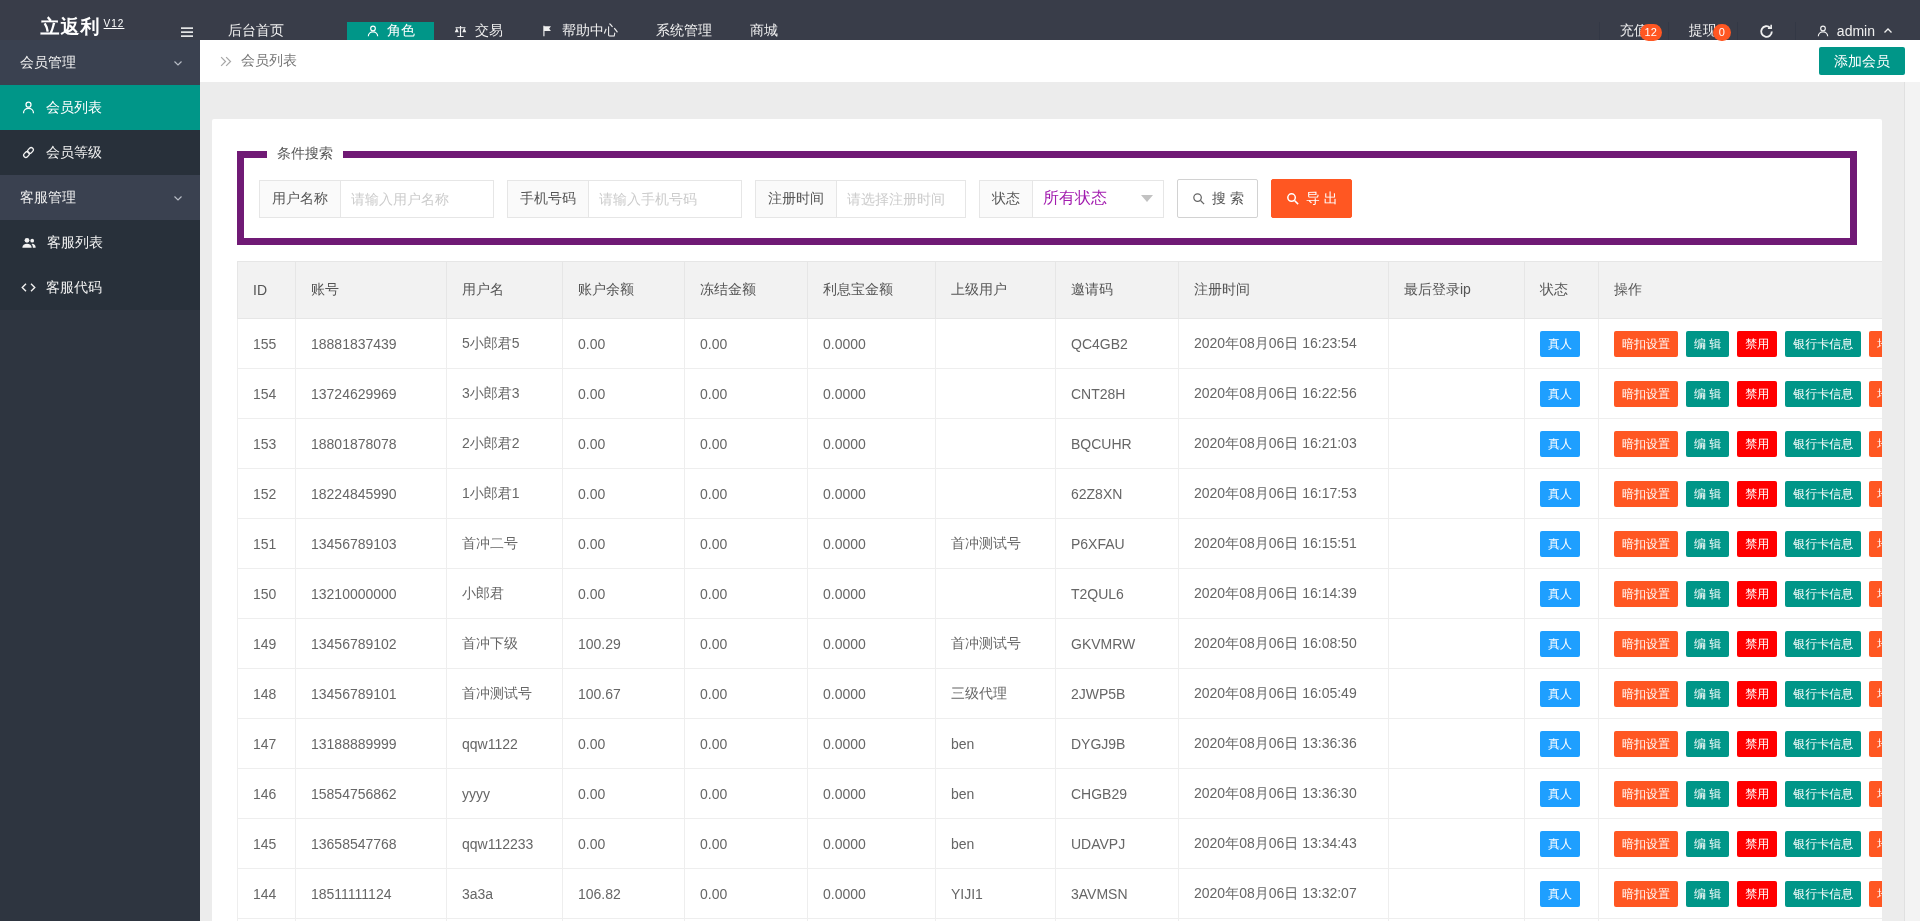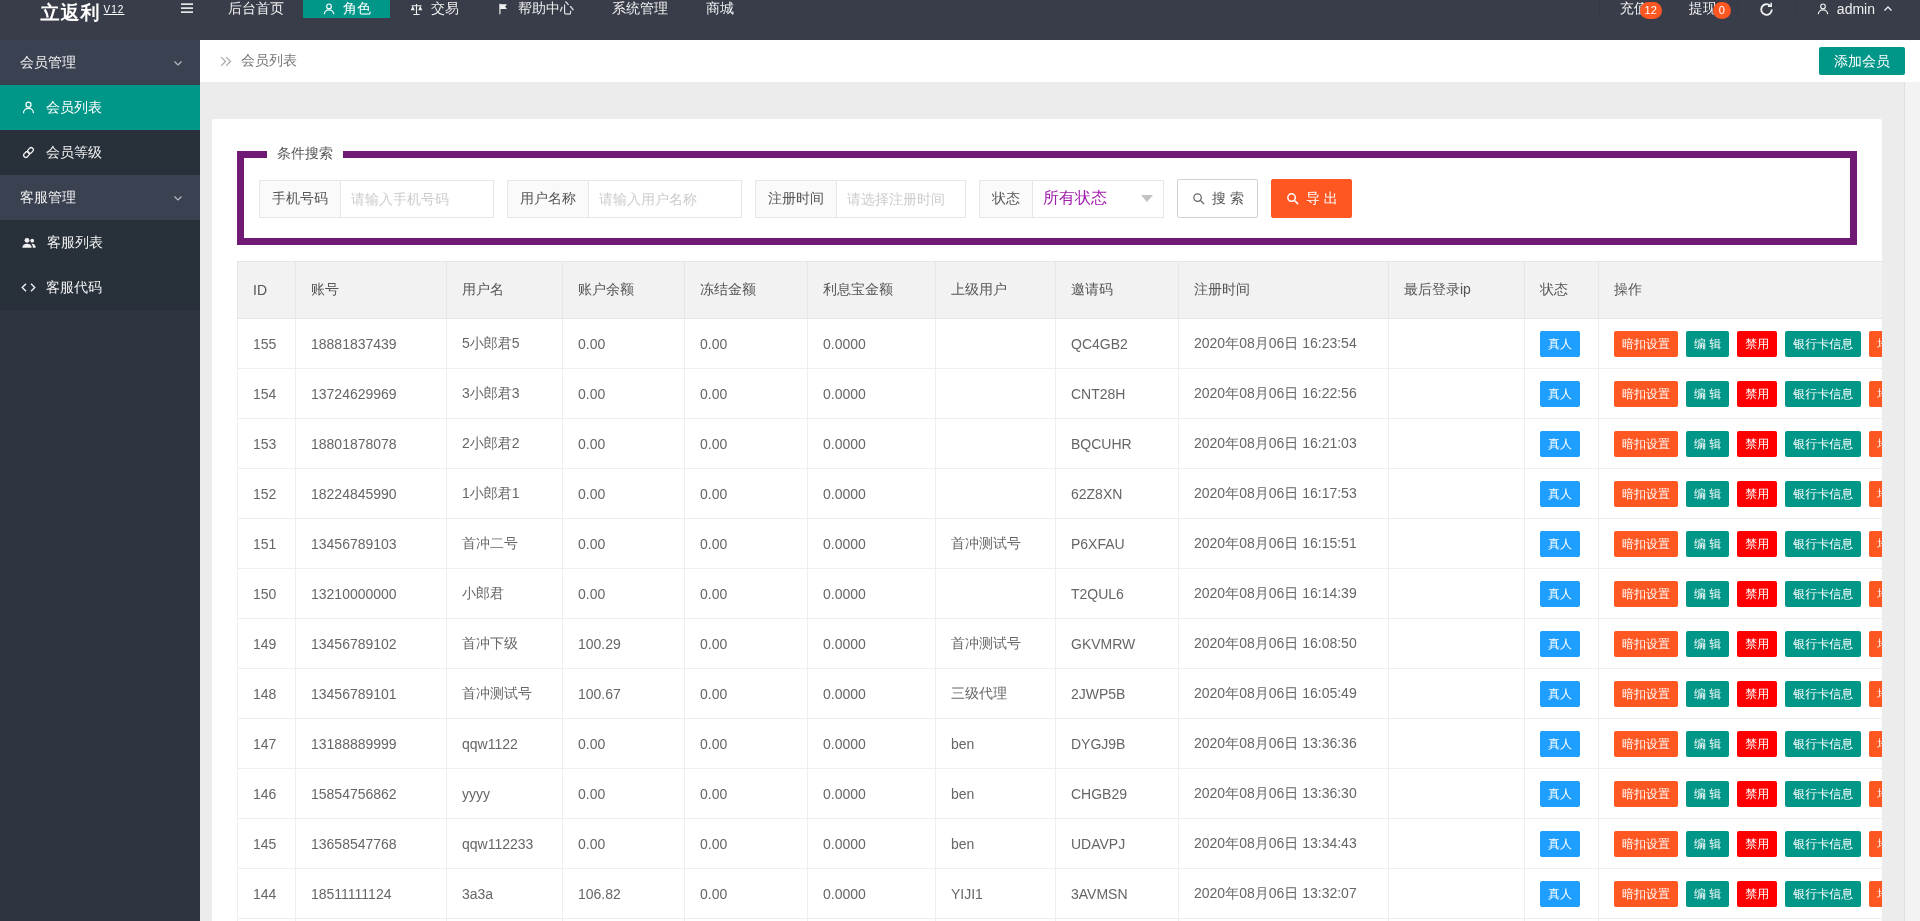--- a/index.html
+++ b/index.html
@@ -1,24 +1,24 @@
 <!DOCTYPE html>
 <html><head>
 <meta charset="utf-8">
 <style>
   * { margin:0; padding:0; box-sizing:border-box; }
   html,body { width:1920px; height:921px; overflow:hidden; font-family:"Liberation Sans","DejaVu Sans",sans-serif; background:#ececec; }
 
   
-  .topbar { position:absolute; top:0; left:0; width:1920px; height:40px; background:#393D49; display:flex; align-items:flex-start; z-index:30; }
+  .topbar { position:absolute; top:0; left:0; width:1920px; height:40px; background:#393D49; display:flex; align-items:flex-end; z-index:30; }
   .logo { width:165px; display:flex; align-items:center; justify-content:center; color:#fff; font-size:19px; font-weight:bold; letter-spacing:1px; }
   .logo sup { font-size:10px; font-weight:normal; margin-left:3px; transform:translateY(-4px);text-decoration:underline; }
   .nav-item { display:flex; align-items:center; gap:7px; padding:0 19px; color:#f0f0f0; font-size:14px; cursor:pointer; }
   .nav-item.icon-only { padding:0 14px; }
-  .nav-item.active { background:#009688; color:#fff; }
+  .nav-item.active { background:#009688; color:#fff;margin-left:44px; }
   .topbar-right { margin-left:auto; display:flex; align-items:stretch; }
   .tr-item { position:relative; display:flex; align-items:center; padding:0 20px; color:#f0f0f0; font-size:14px; cursor:pointer; border-left:1px solid #333845; }
   .badge { position:absolute; top:2px; right:6px; min-width:18px; height:17px; line-height:17px; padding:0 5px; background:#FF5722; color:#fff; font-size:11px; border-radius:9px; text-align:center;margin-left:45px; }
   .admin-item { gap:7px; padding-right:26px; }
   svg { display:block; }
 
   
   .sidebar { position:absolute; top:40px; left:0; width:200px; height:881px; background:#2E3540; z-index:20; }
   .group-title { height:45px; line-height:45px; padding:0 20px; background:#3A4150; color:#f0f0f0; font-size:14px; position:relative; cursor:pointer; }
   .group-title .chev { position:absolute; right:16px; top:17px; color:#b7bcc5; }
@@ -219,26 +219,26 @@
   <button class="add-btn">添加会员</button>
 </div>
 
 <div class="content">
   <div class="card">
 
     <fieldset class="search-fs">
       <legend>条件搜索</legend>
       <div class="search-row">
         <div class="input-group">
+          <span class="ig-label">用户名称</span>
+          <input type="text" placeholder="请输入用户名称" style="">
+        </div>
+        <div class="input-group">
           <span class="ig-label">手机号码</span>
           <input type="text" placeholder="请输入手机号码" style="">
-        </div>
-        <div class="input-group">
-          <span class="ig-label">用户名称</span>
-          <input type="text" placeholder="请输入用户名称" style="">
         </div>
         <div class="input-group time">
           <span class="ig-label">注册时间</span>
           <input type="text" placeholder="请选择注册时间" style="">
         </div>
         <div class="input-group">
           <span class="ig-label">状态</span>
           <div class="sel-box">
             <span>所有状态</span>
             <span class="caret-down"></span>

